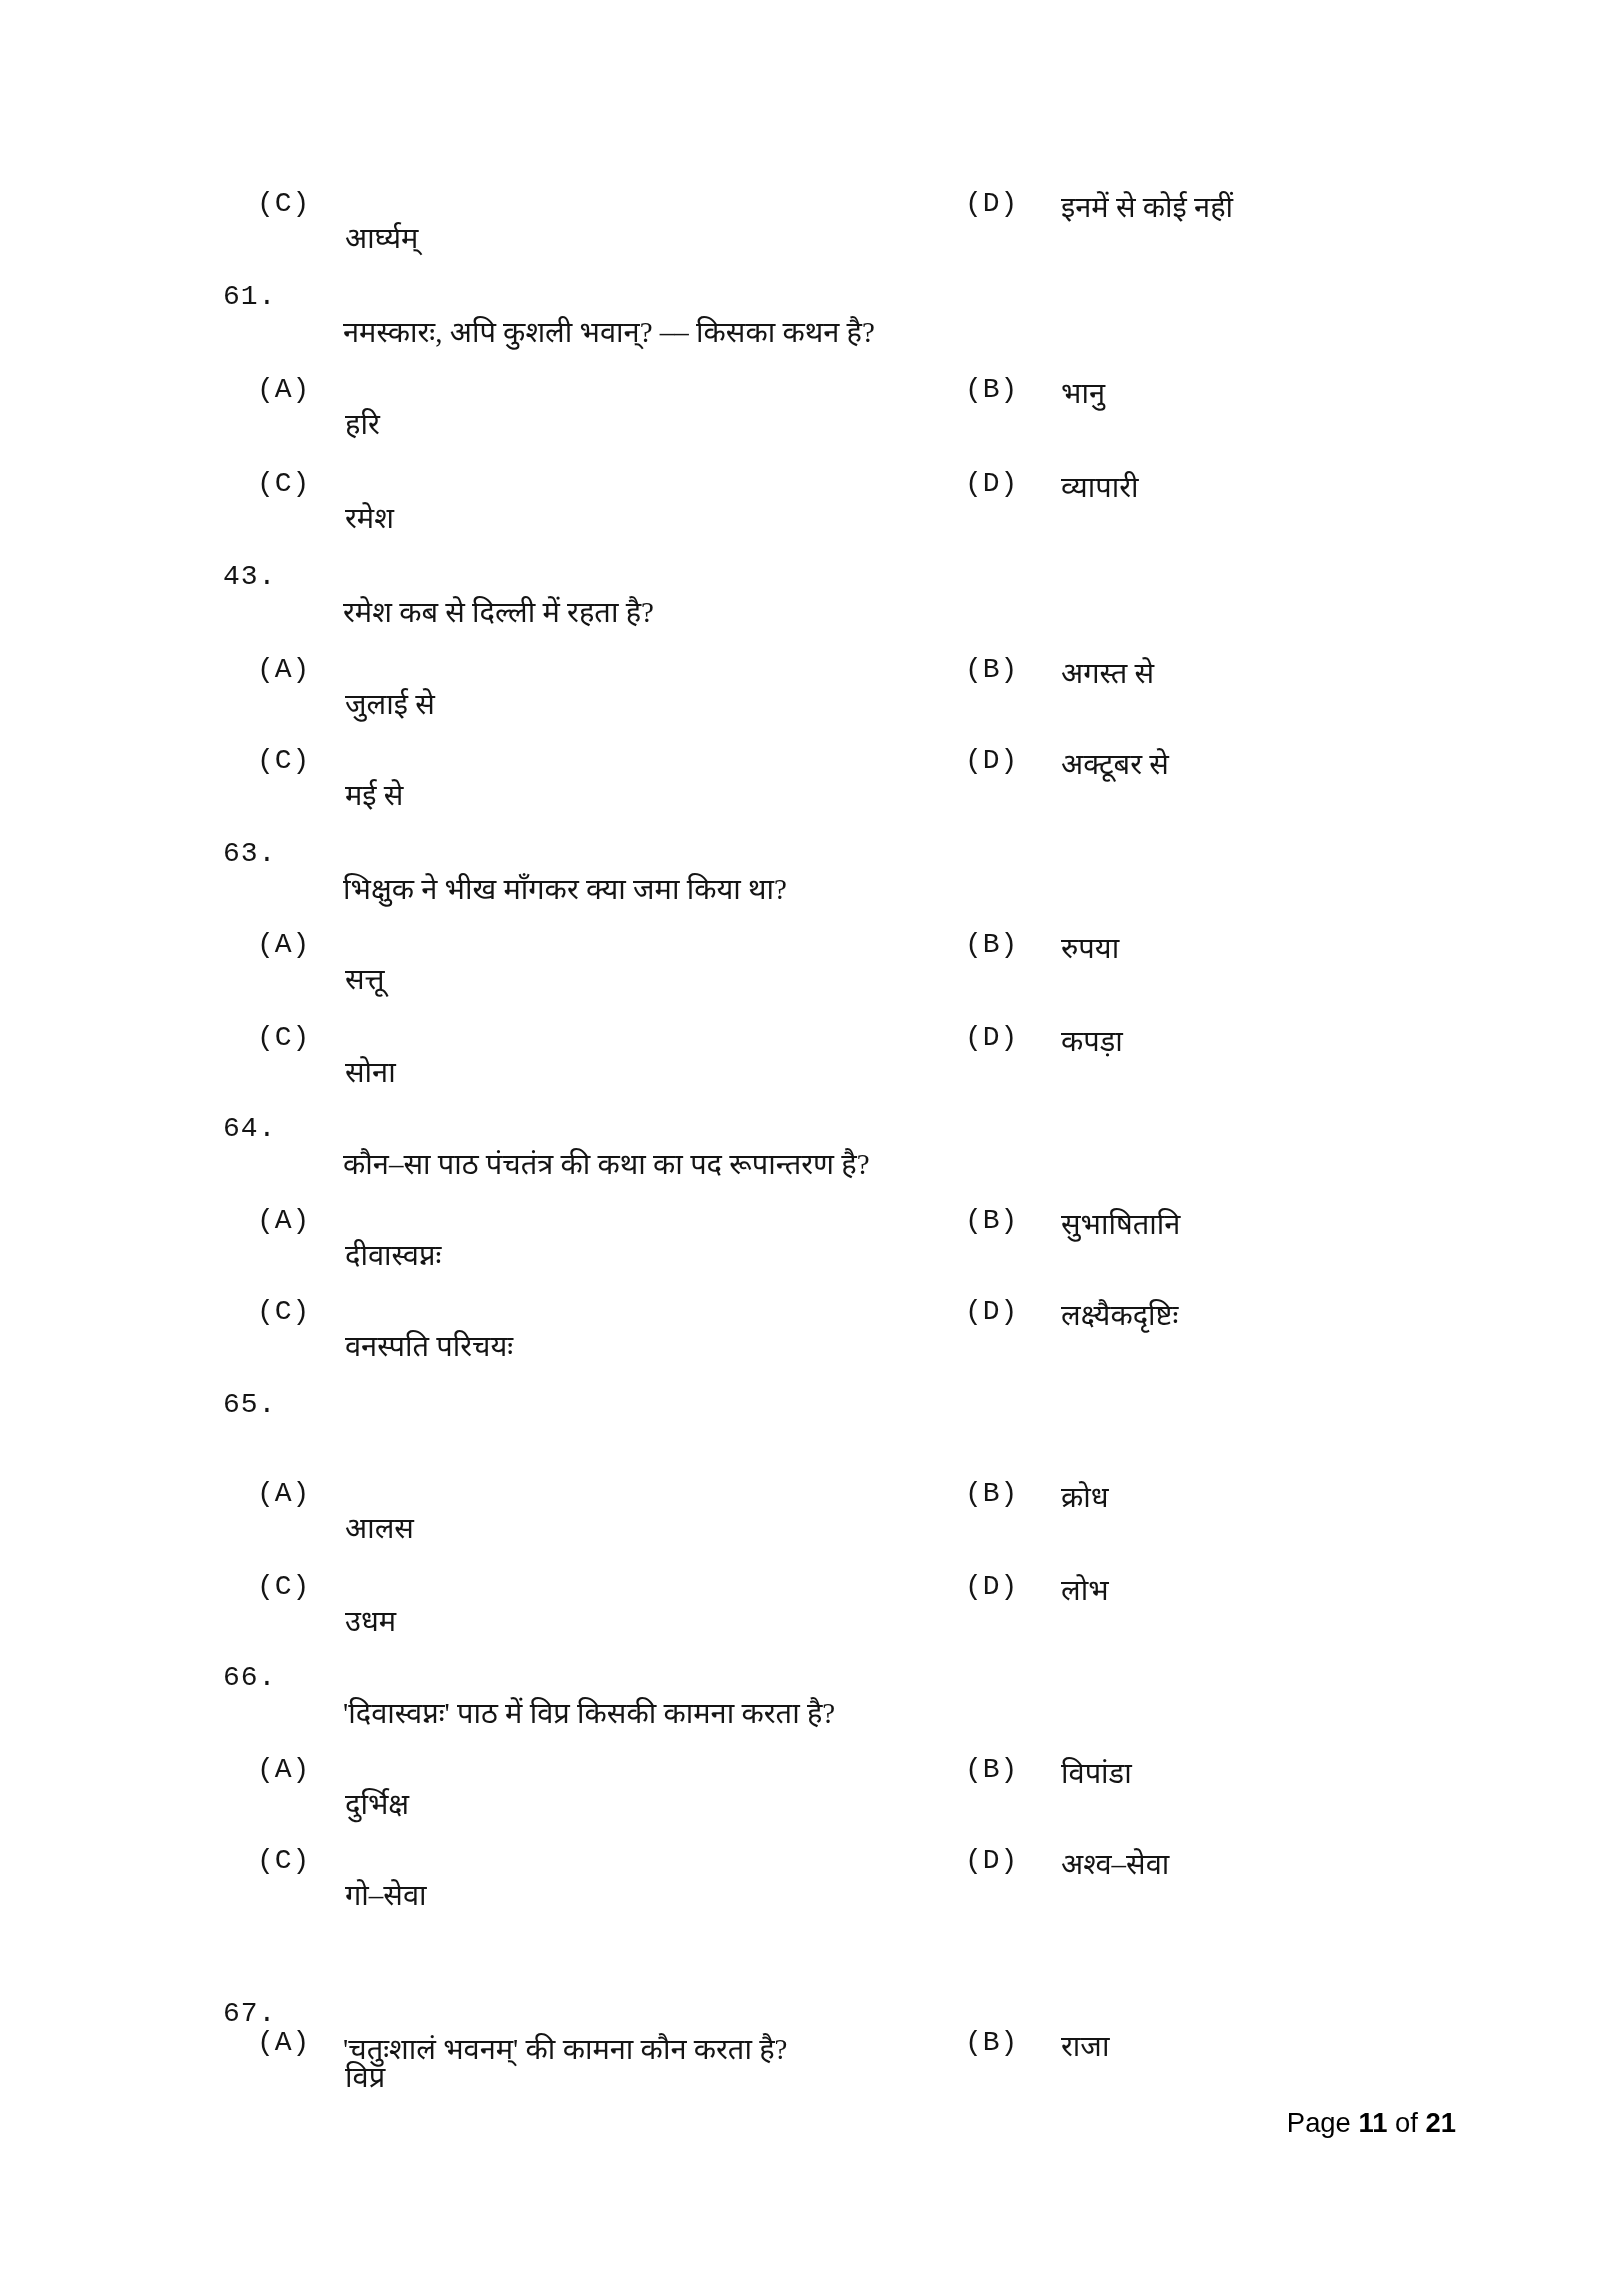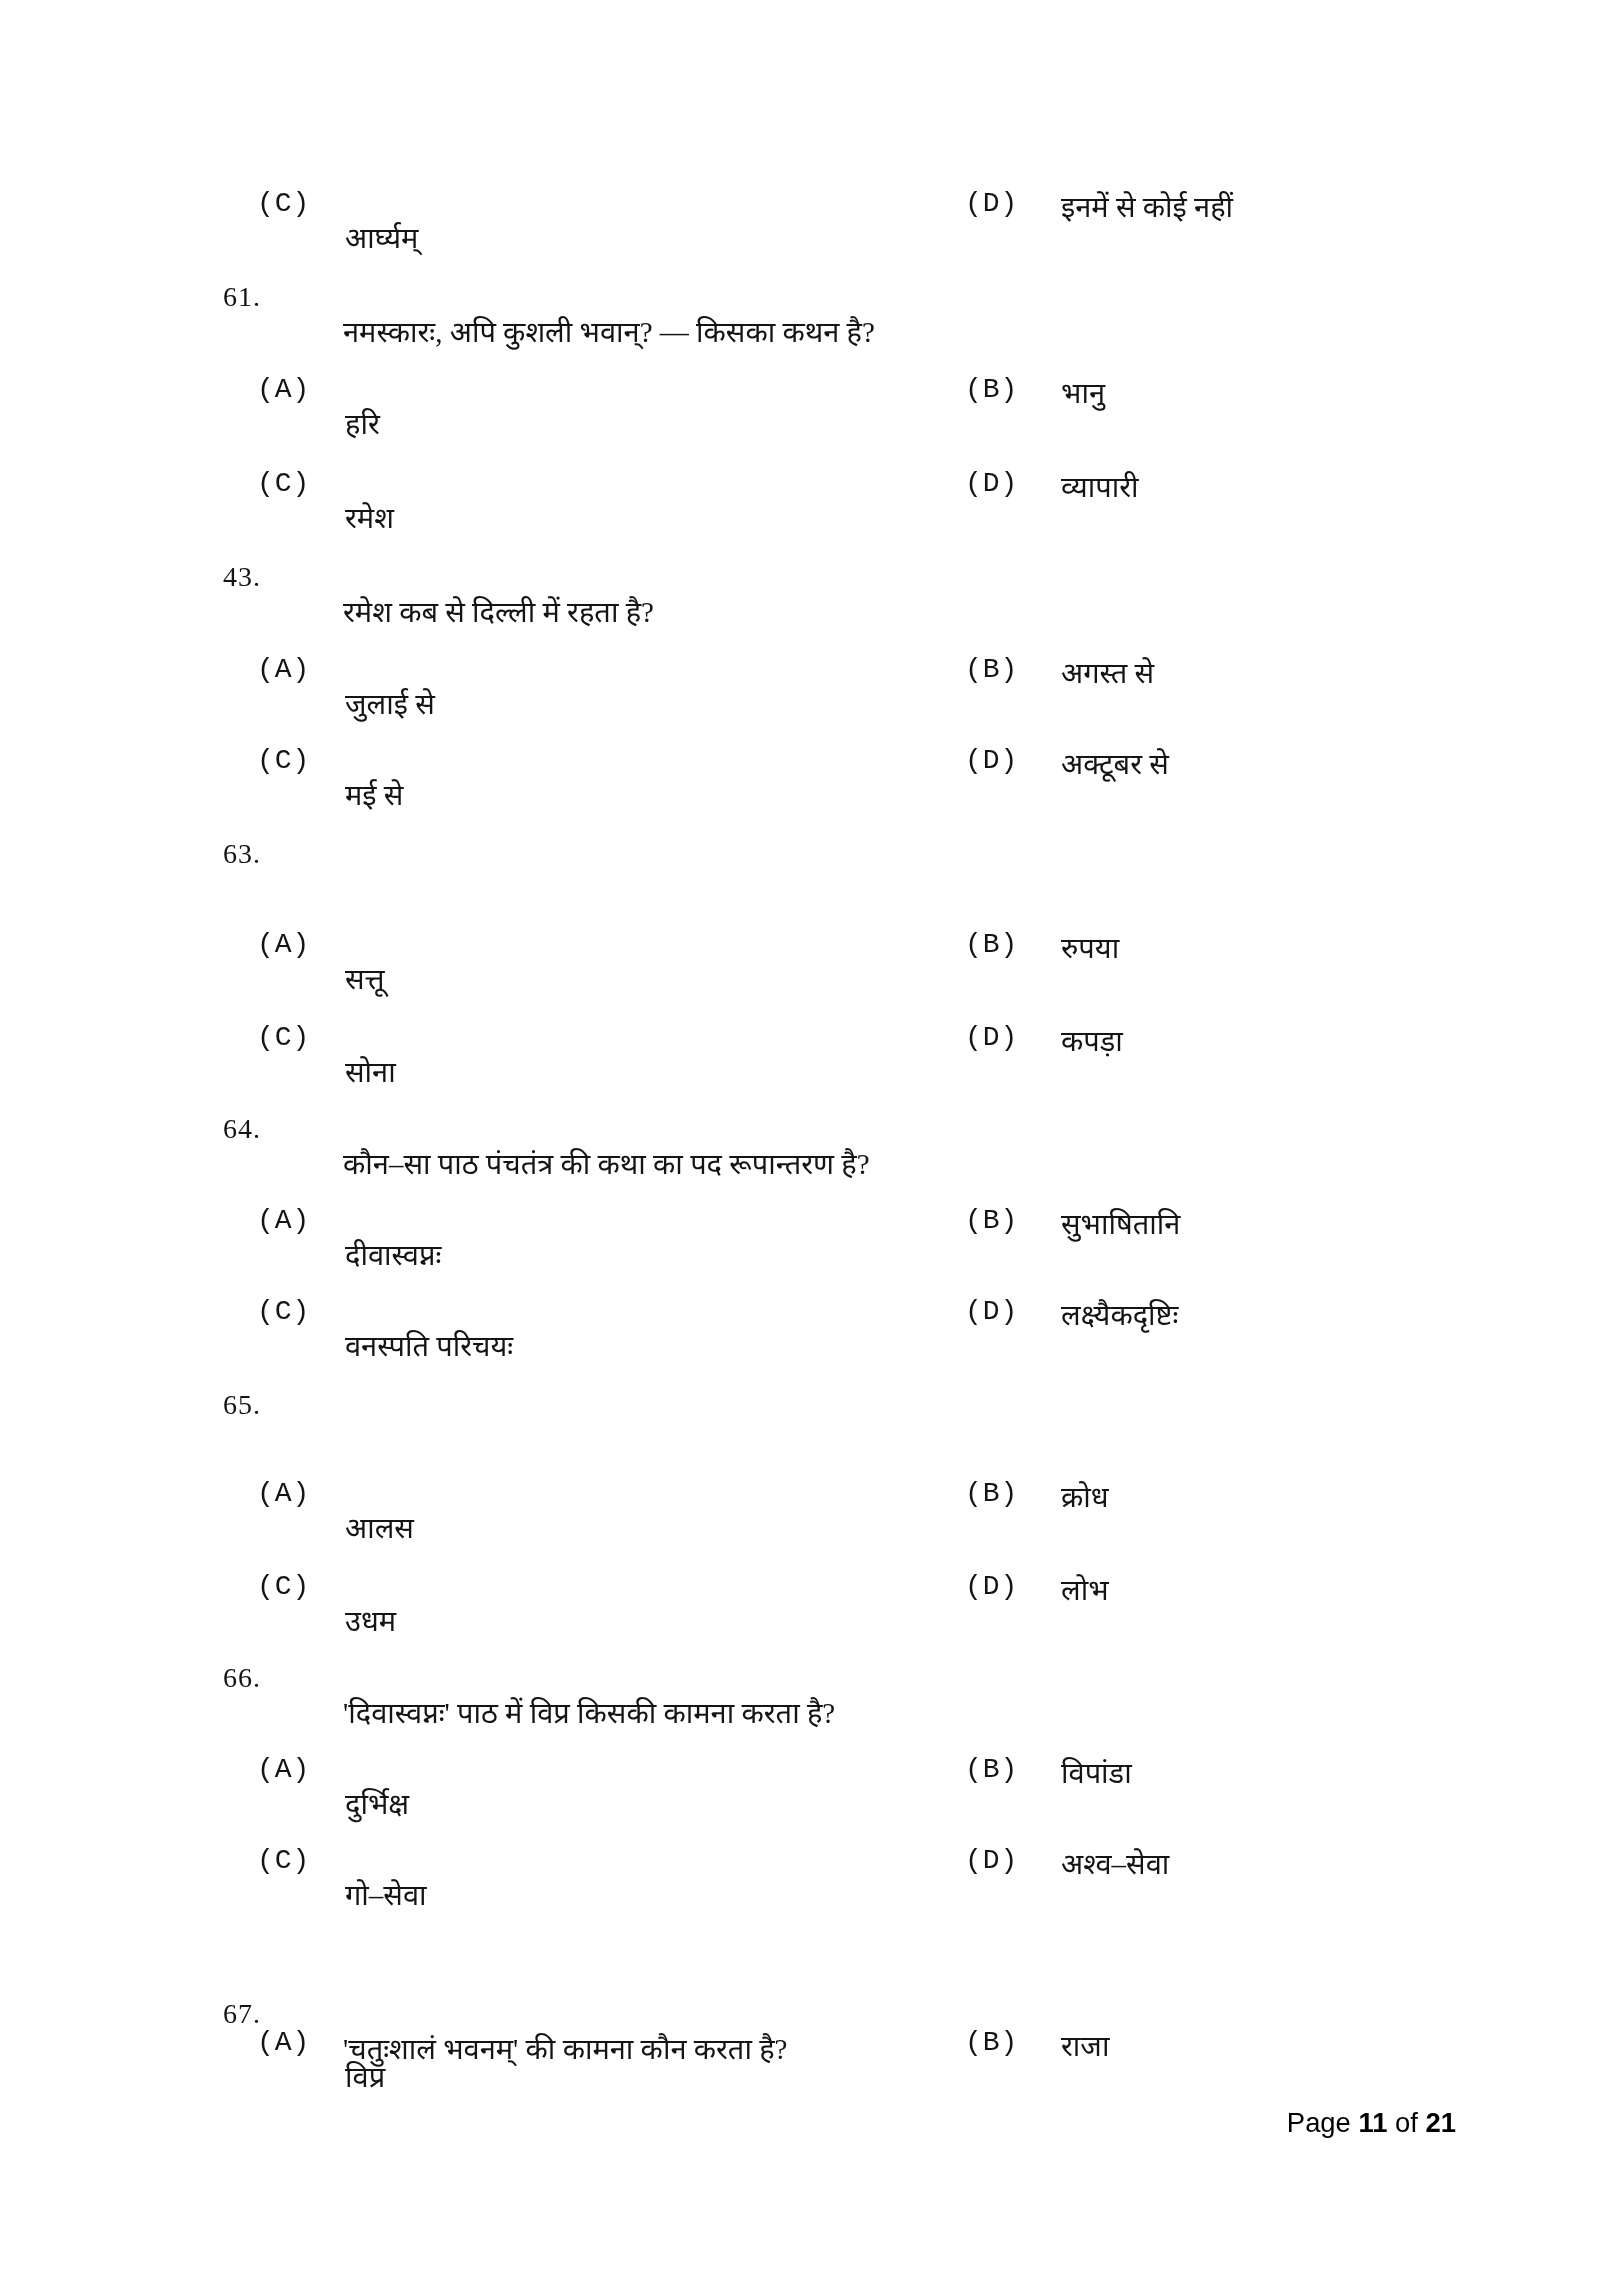--- a/index.html
+++ b/index.html
@@ -8,21 +8,21 @@
     width:1621px;height:2293px;
     background:#ffffff;
     margin:0 auto;
     font-family:"Liberation Serif", serif;
     color:#141414;
     overflow:hidden;
   }
   .row{position:absolute;left:0;width:100%;height:59px;}
   .num{
     position:absolute;left:223px;top:2px;
-    font-family:Liberation Serif, serif;
+    font-family:Liberation Mono, monospace;
     font-size:28px;letter-spacing:1px;
   }
   .stem{
     position:absolute;left:343px;top:0;
     font-size:29px;white-space:nowrap;margin-top:32px;
   }
   .optL-letter,.optR-letter{
     position:absolute;top:2px;
     font-family:"Liberation Mono","DejaVu Sans Mono",monospace;
     font-size:28px;letter-spacing:1px;
@@ -84,20 +84,21 @@
   </div>
   <div class="row" style="top:743px">
     <span class="optL-letter">(C)</span>
     <span class="optL-text">मई से</span>
     <span class="optR-letter">(D)</span>
     <span class="optR-text">अक्टूबर से</span>
   </div>
 
   <div class="row" style="top:836px">
     <span class="num">63.</span>
+    <span class="stem">भिक्षुक ने भीख माँगकर क्या जमा किया था?</span>
   </div>
   <div class="row" style="top:927px">
     <span class="optL-letter">(A)</span>
     <span class="optL-text">सत्तू</span>
     <span class="optR-letter">(B)</span>
     <span class="optR-text">रुपया</span>
   </div>
   <div class="row" style="top:1020px">
     <span class="optL-letter">(C)</span>
     <span class="optL-text">सोना</span>

